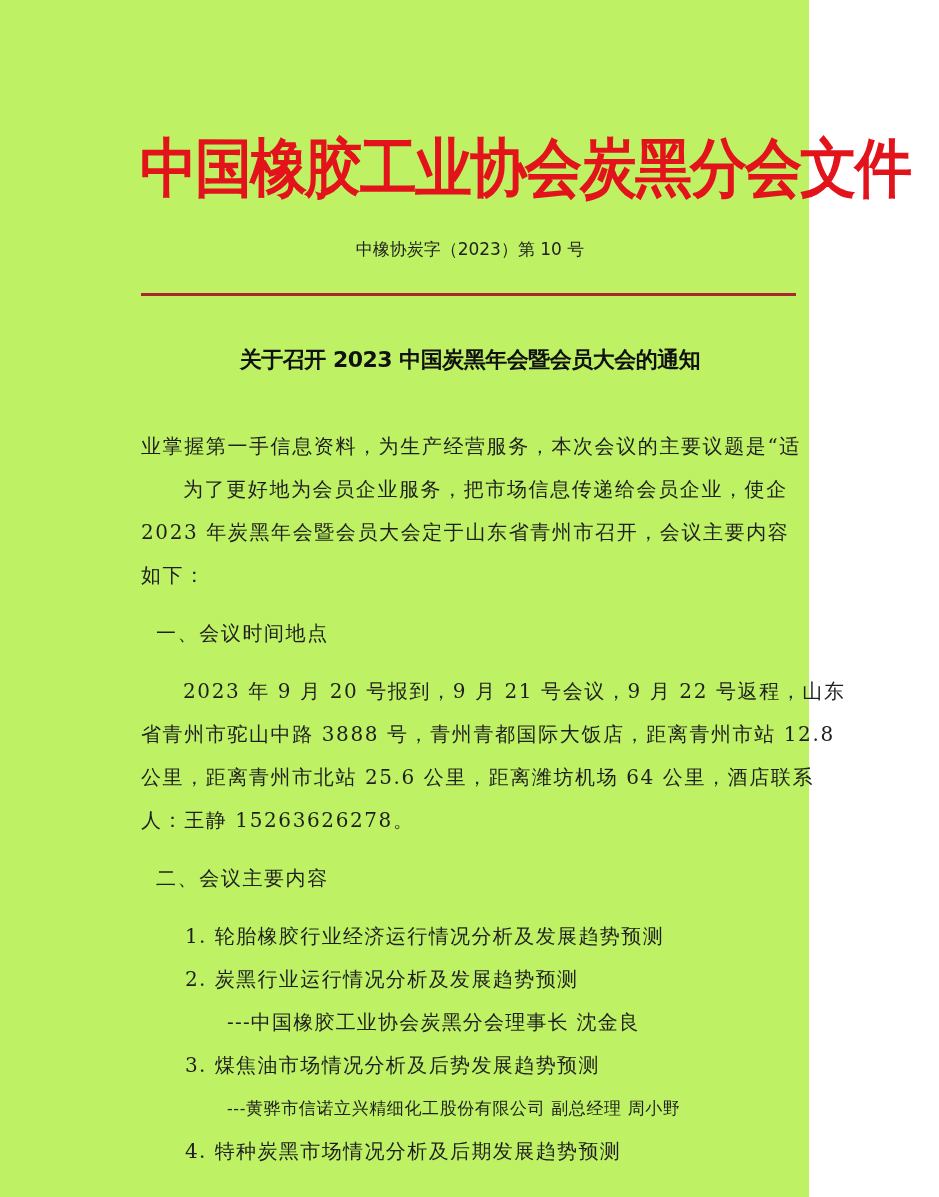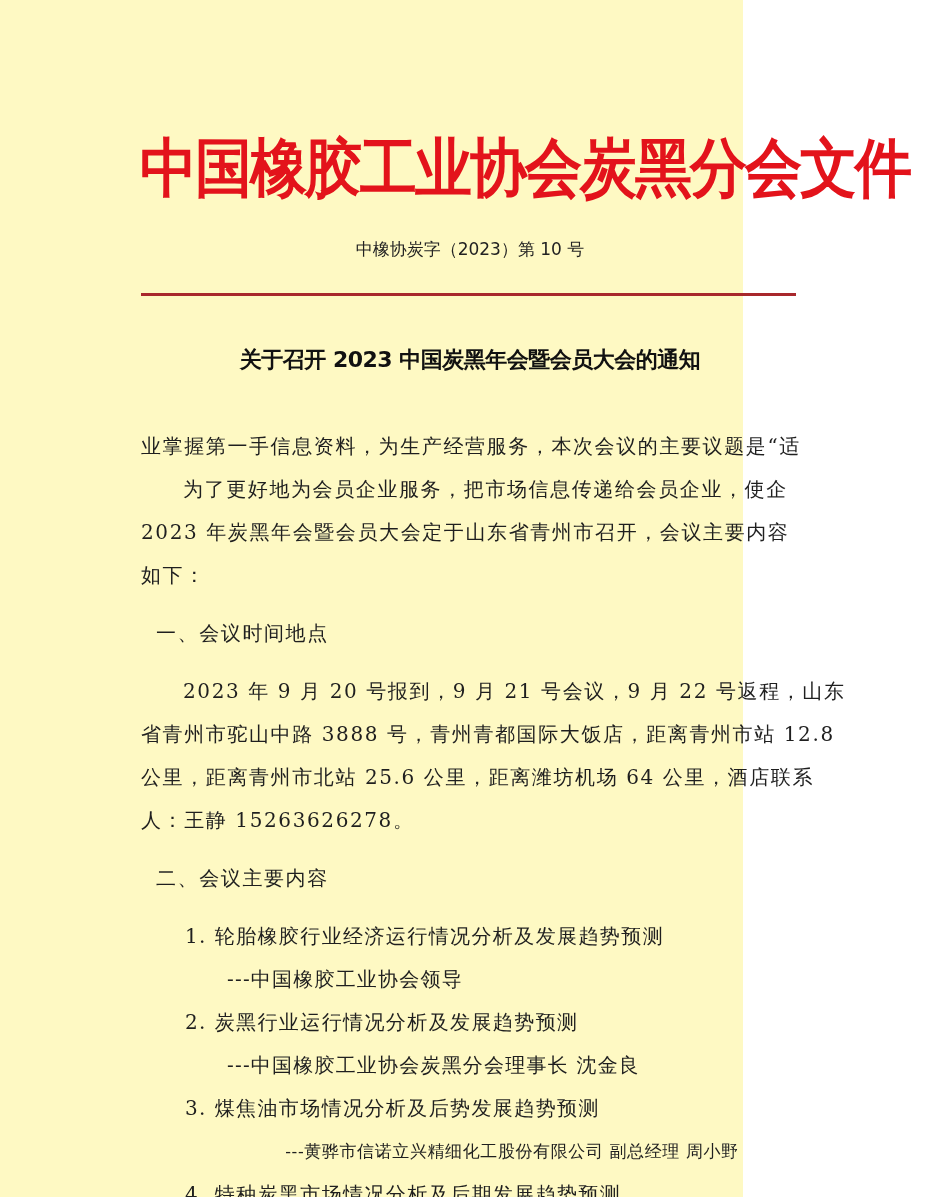--- a/index.html
+++ b/index.html
@@ -11,23 +11,23 @@
       width: 939px;
       height: 1197px;
       position: relative;
       overflow: hidden;
       font-family: "DejaVu Serif", "Liberation Serif", serif;
       color: #1a1a1a;
     }
     .page {
       position: absolute;
       left: 0; top: 0;
-      width: 743px;
+      width: 809px;
       height: 1197px;
-      background: #fef9c3;
+      background: #bef264;
     }
     .red-header {
       position: absolute;
       left: 140px;
       top: 128px;
       width: 660px;
       text-align: center;
       font-family: "DejaVu Sans", "Liberation Sans", sans-serif;
       font-weight: bold;
       font-size: 57px;
@@ -92,21 +92,20 @@
       letter-spacing: 1.4px;
     }
     .item-speaker {
       margin: 0;
       padding-left: 86px;
       letter-spacing: 1.2px;
     }
     .item-speaker.small {
       font-size: 17px;
       letter-spacing: 0.6px;
-      text-align: center;
     }
     .line {
       display: block;
       white-space: nowrap;
     }
   </style>
 </head>
 <body>
 
 <div class="page">
@@ -133,21 +132,20 @@
     <p class="para">
       <span class="line">2023 年 9 月 20 号报到，9 月 21 号会议，9 月 22 号返程，山东</span>
       <span class="line" style="text-indent:0">省青州市驼山中路 3888 号，青州青都国际大饭店，距离青州市站 12.8</span>
       <span class="line" style="text-indent:0">公里，距离青州市北站 25.6 公里，距离潍坊机场 64 公里，酒店联系</span>
       <span class="line" style="text-indent:0">人：王静  15263626278。</span>
     </p>
 
     <p class="heading">二、会议主要内容</p>
 
     <p class="item">1. 轮胎橡胶行业经济运行情况分析及发展趋势预测</p>
-    <p class="item-speaker">---中国橡胶工业协会领导</p>
 
     <p class="item">2. 炭黑行业运行情况分析及发展趋势预测</p>
     <p class="item-speaker">---中国橡胶工业协会炭黑分会理事长  沈金良</p>
 
     <p class="item">3. 煤焦油市场情况分析及后势发展趋势预测</p>
     <p class="item-speaker small">---黄骅市信诺立兴精细化工股份有限公司  副总经理  周小野</p>
 
     <p class="item">4. 特种炭黑市场情况分析及后期发展趋势预测</p>
   </div>
 </div>

